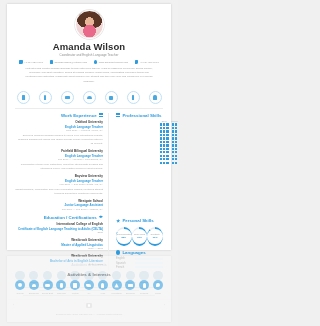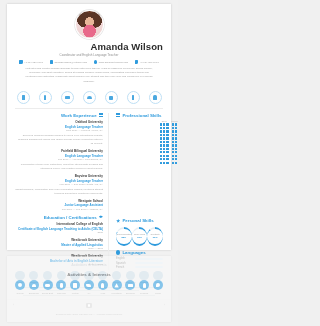--- a/index.html
+++ b/index.html
@@ -28,21 +28,21 @@
       radial-gradient(circle at 50% 40%, #e8b79a 0 21%, transparent 22%),
       radial-gradient(circle at 33% 32%, #5a3526 0 30%, transparent 31%),
       radial-gradient(circle at 68% 33%, #5a3526 0 30%, transparent 31%),
       radial-gradient(circle at 50% 20%, #6b3b28 0 42%, transparent 43%),
       linear-gradient(160deg,#f3dfe2,#efd2cf);
     border:1.2px solid #fff;
     box-shadow:0 0 0 .7px #e2e2e2;
   }
   .name{
     font-size:9.5px;font-weight:bold;color:#2c2c2c;letter-spacing:.1px;
-    margin-top:2.5px;line-height:1.1;text-align:right;
+    margin-top:2.5px;line-height:1.1;
   }
   .role{
     font-size:2.9px;color:#8d8d8d;margin-top:1.5px;letter-spacing:.08px;
   }
 
   
   .contacts{
     display:flex;justify-content:center;align-items:center;gap:7px;
     margin-top:3px;
   }

